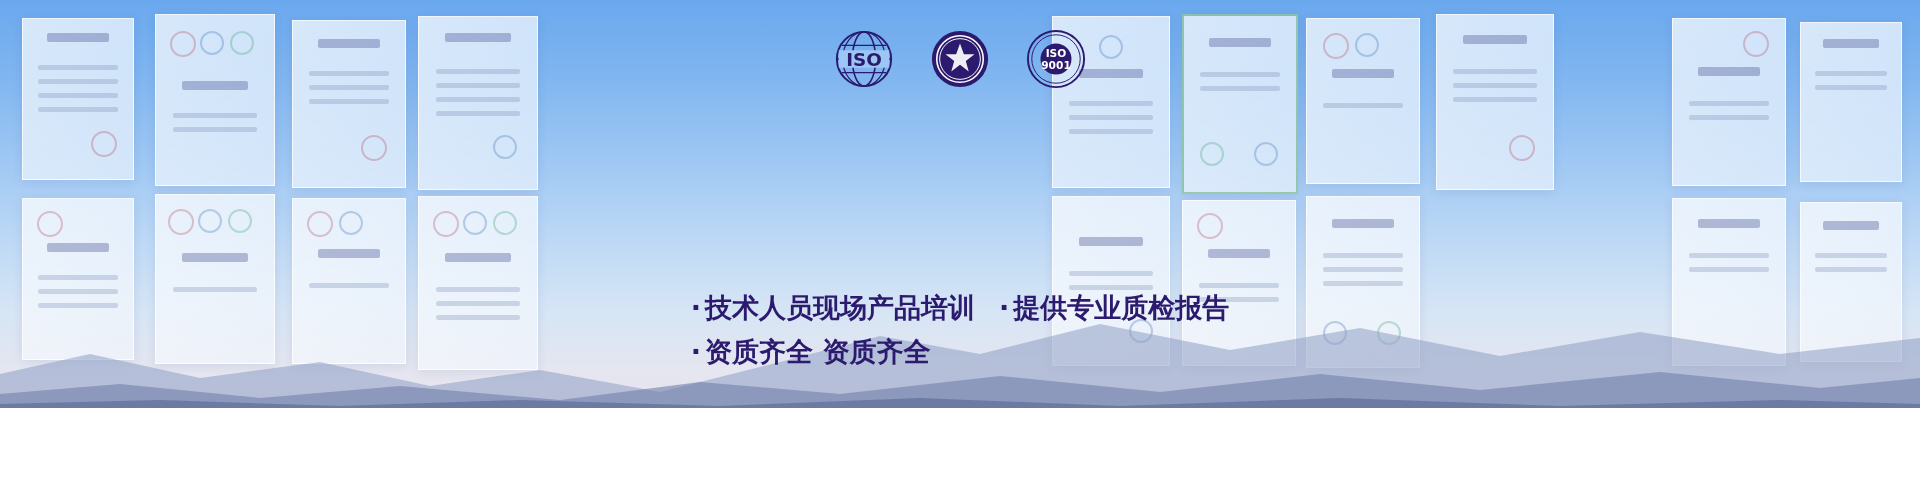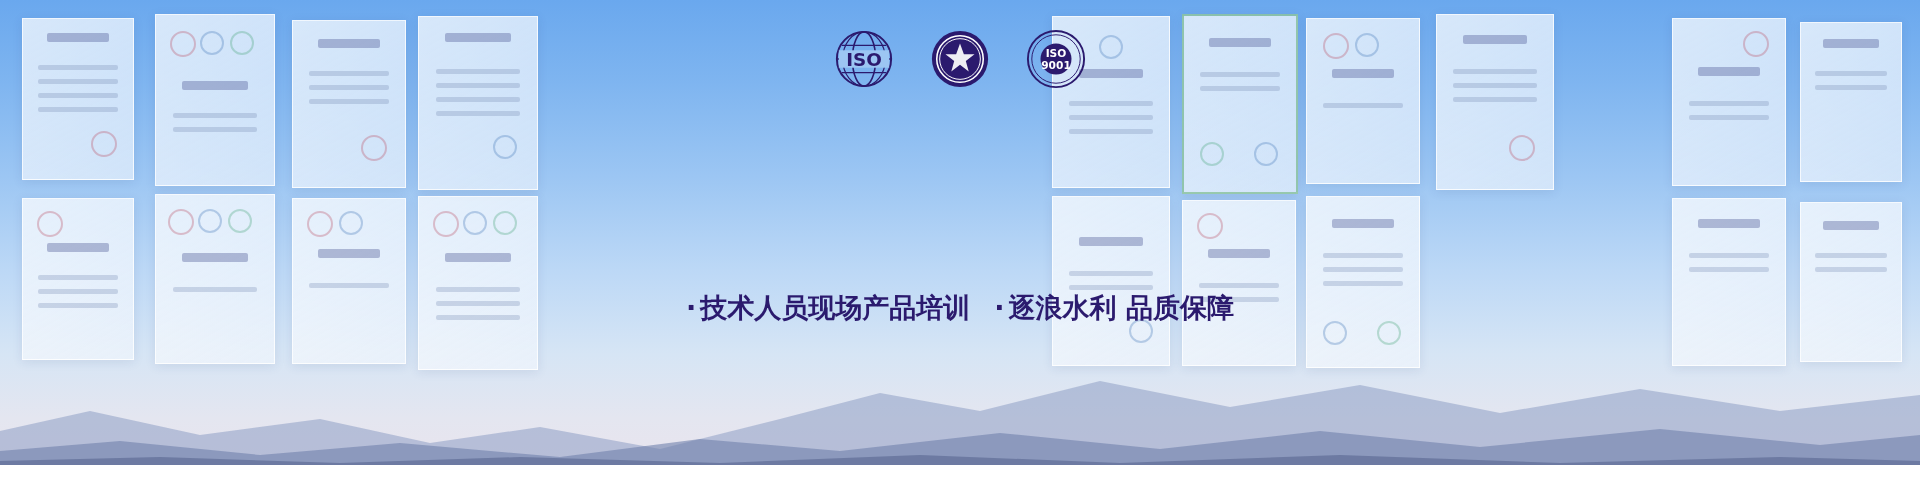--- a/index.html
+++ b/index.html
@@ -1,20 +1,20 @@
 <!DOCTYPE html>
 <html><head>
 <meta charset="utf-8">
 <style>
   html,body{margin:0;padding:0;background:#fff;}
   body{font-family:"Liberation Sans","DejaVu Sans",sans-serif;}
 
   .banner{
     position:relative;
-    width:1920px;height:465px;
+    width:1920px;height:408px;
     overflow:hidden;
     background:linear-gradient(180deg,#6aa8ee 0%,#7fb5f0 18%,#9cc6f3 38%,#bcd8f6 58%,#d6e5f5 76%,#e4e6f0 90%,#e9e4ee 100%);
   }
 
   
   .certs{position:absolute;inset:0;}
   .cert{
     position:absolute;
     background:linear-gradient(150deg,rgba(255,255,255,.72),rgba(244,248,254,.60));
     border:1px solid rgba(255,255,255,.75);
@@ -286,19 +286,22 @@
     </div>
 
 
 
     <div class="bullets">
       <div class="bgrid">
         <div class="bullet">
           <span class="dot">·</span><span>技术人员现场产品培训</span>
         </div>
         <div class="bullet">
-          <span class="dot">·</span><span>逐浪水利 品质保障</span>
+          <span class="dot">·</span><span>提供专业质检报告</span>
+        </div>
+        <div class="bullet">
+          <span class="dot">·</span><span>资质齐全 资质齐全</span>
         </div>
       </div>
     </div>
 
   </div>
 </div>
 
 </body></html>

